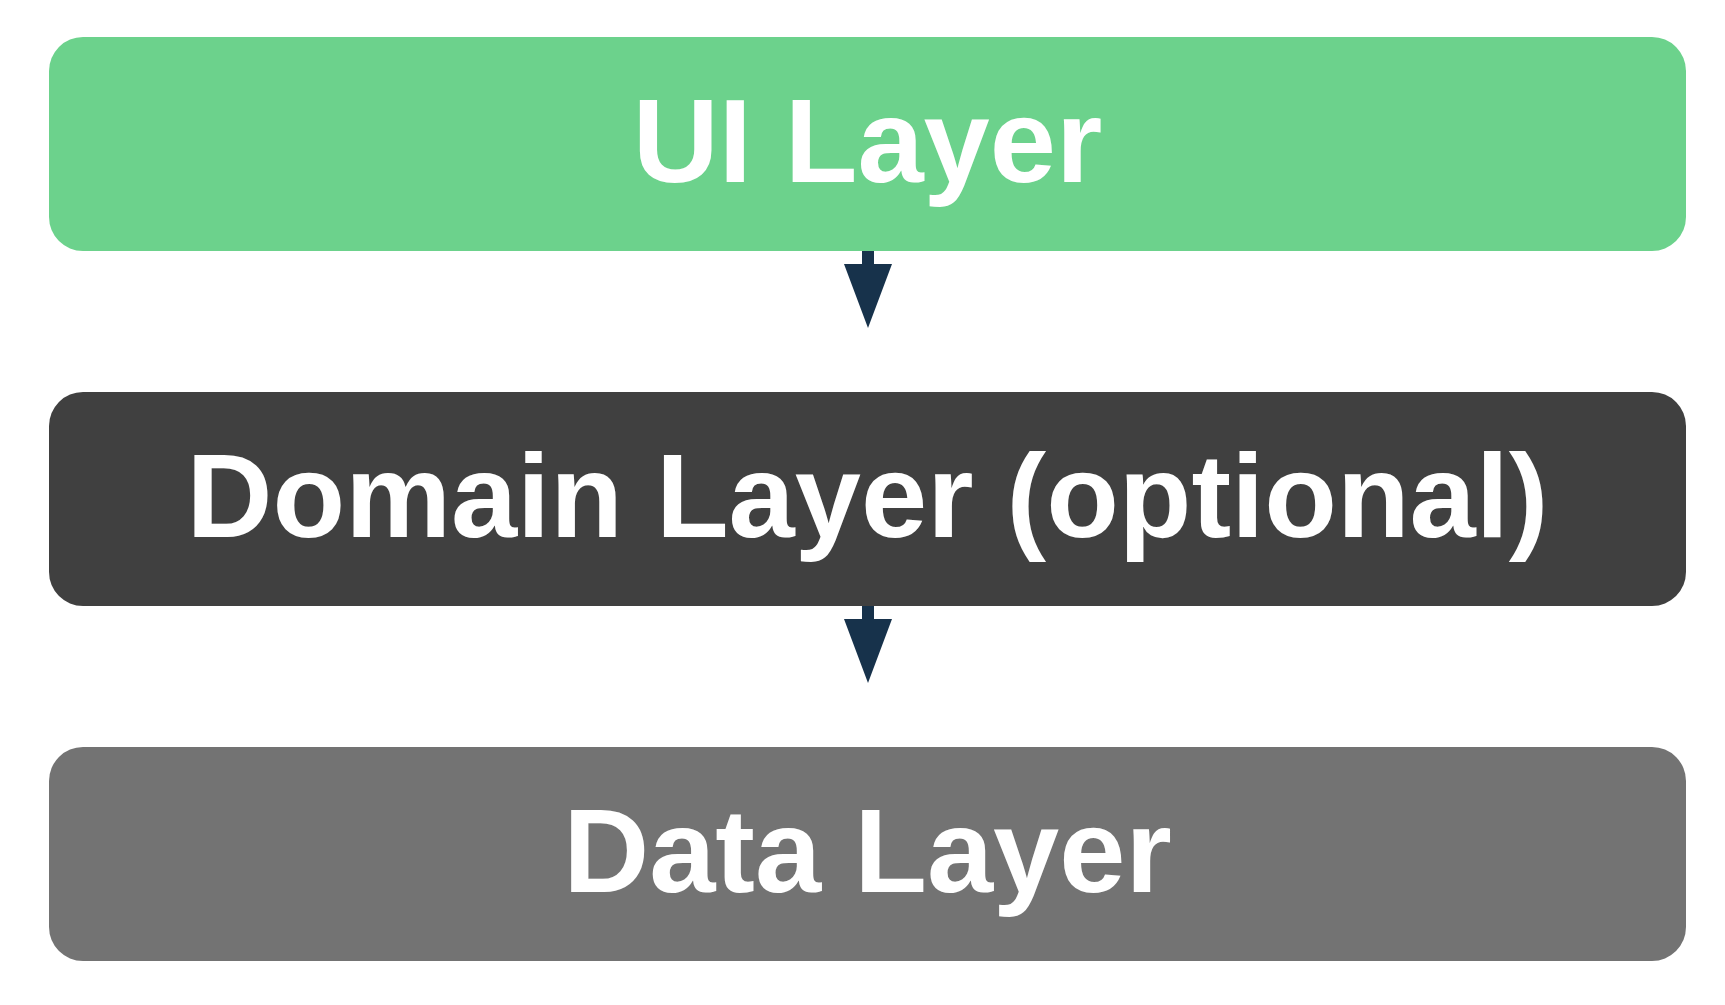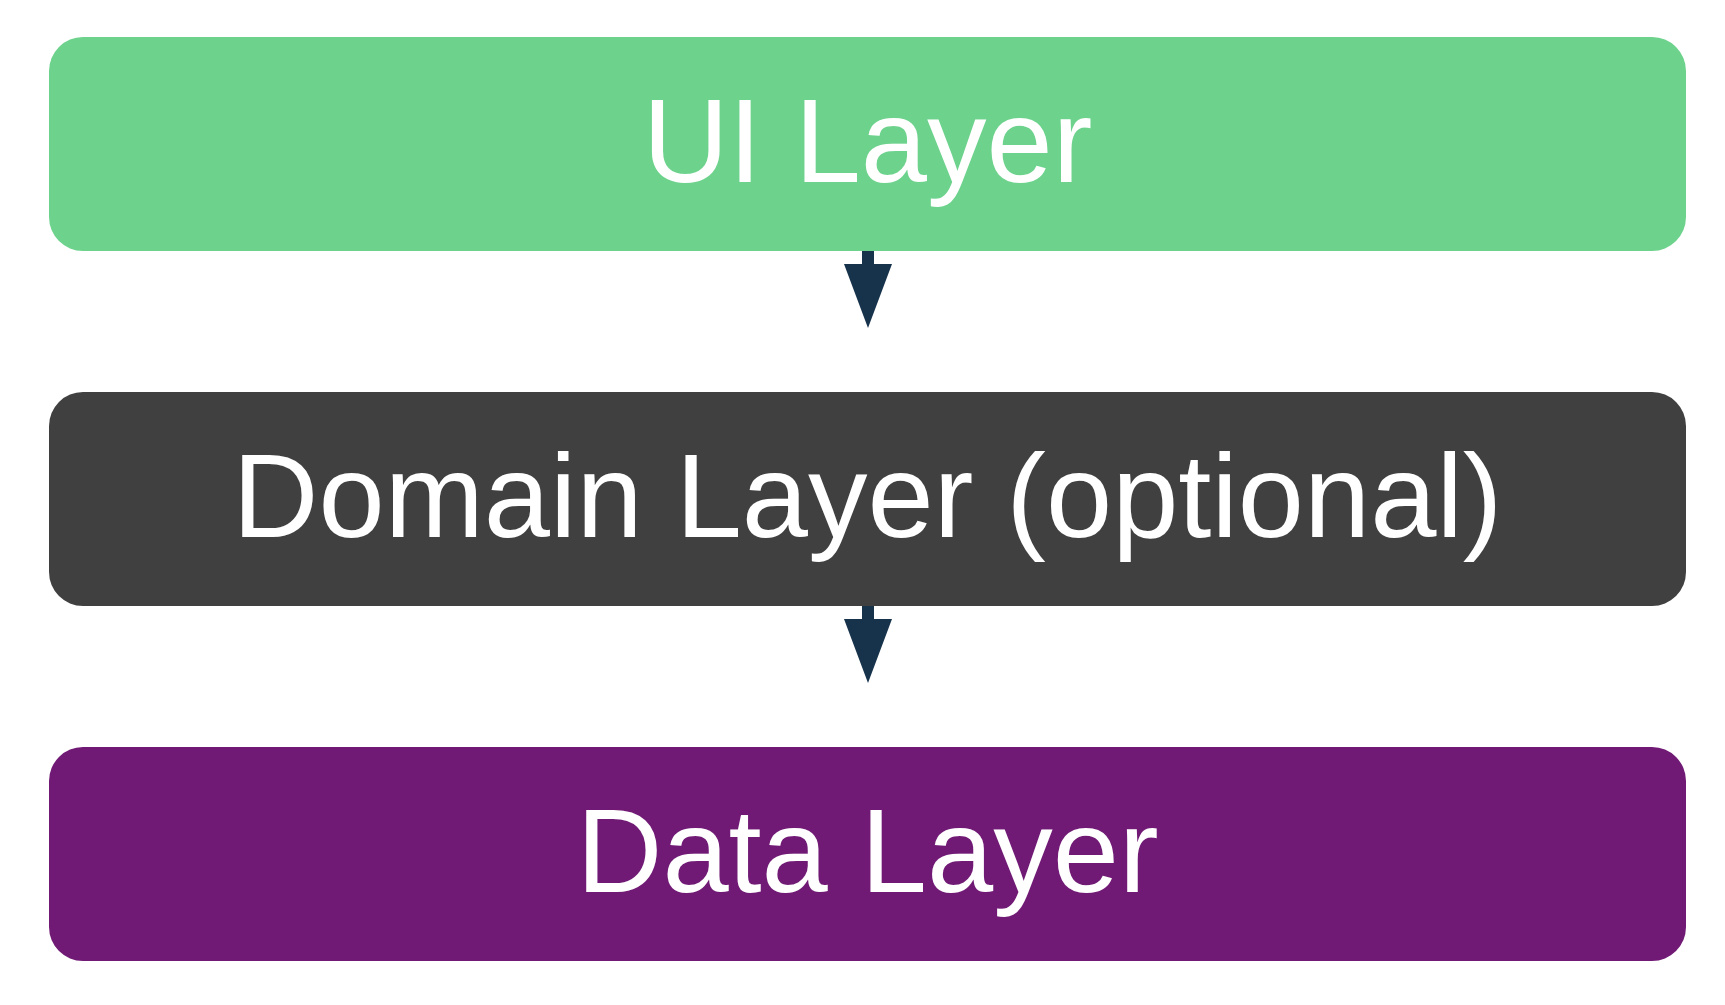--- a/index.html
+++ b/index.html
@@ -26,21 +26,21 @@
     height: 214px;
     flex: 0 0 214px;
     border-radius: 34px;
     display: flex;
     align-items: center;
     justify-content: center;
   }
   .layer-label {
     color: #FFFFFF;
     font-size: 119px;
-    font-weight: 400;
+    font-weight: 700;
     letter-spacing: 0px;
     line-height: 1;
     white-space: nowrap;
     padding-bottom: 8px; 
   }
   .arrow {
     height: 141px;
     flex: 0 0 141px;
     display: flex;
     flex-direction: column;
@@ -76,17 +76,17 @@
 
   <div class="layer-box" style="background-color: #404040;">
     <span class="layer-label" style="color: rgb(255, 255, 255);">Domain Layer (optional)</span>
   </div>
 
   <div class="arrow">
     <div class="arrow-shaft" style="background-color: rgb(23, 50, 75);"></div>
     <div class="arrow-head" style="border-top-color: rgb(23, 50, 75);"></div>
   </div>
 
-  <div class="layer-box" style="background-color: #701a75;">
+  <div class="layer-box" style="background-color: #737373;">
     <span class="layer-label" style="color: rgb(255, 255, 255);">Data Layer</span>
   </div>
 
 </div>
 
 </body></html>

